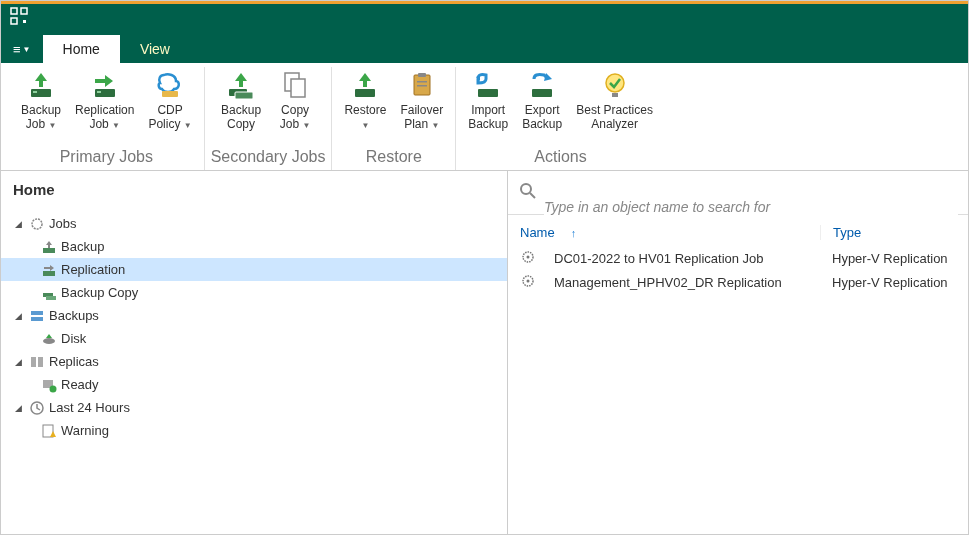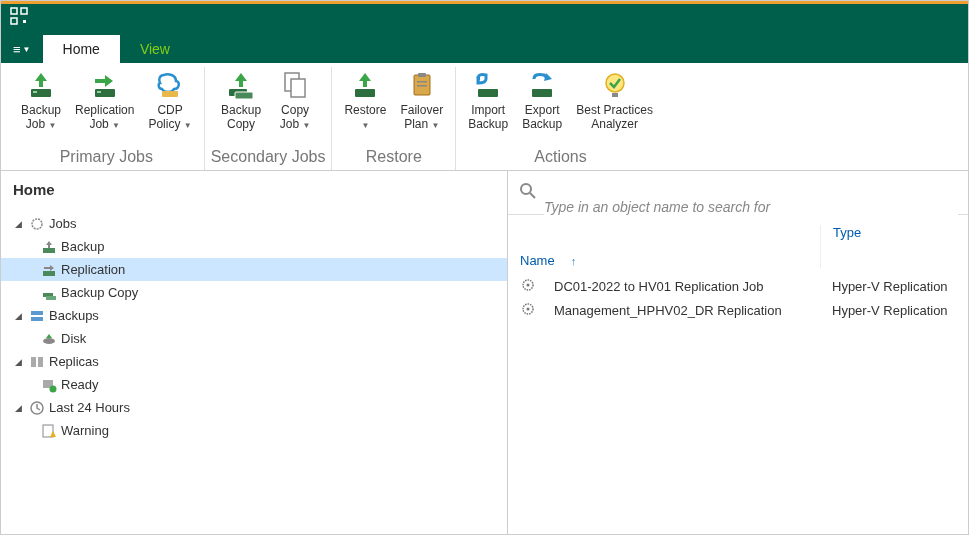--- a/index.html
+++ b/index.html
@@ -7,21 +7,21 @@
 
 .app { width: 969px; height: 535px; display: flex; flex-direction: column; border: 1px solid #ccc; }
 
 
 .titlebar { background: #005f4b; height: 30px; display: flex; align-items: center; padding: 0 8px; border-top: 3px solid #f0a030; }
 .titlebar .logo { color: #fff; font-size: 16px; }
 
 
 .tabstrip { background: #005f4b; height: 32px; display: flex; align-items: flex-end; padding-left: 4px; }
 .menu-btn { color: #fff; padding: 4px 8px; display: flex; align-items: center; gap: 2px; margin-right: 4px; margin-bottom: 2px; cursor: pointer; }
-.tab { padding: 6px 20px; color: #84cc16; cursor: pointer; font-size: 14px; }
+.tab { padding: 6px 20px; color: #fef9c3; cursor: pointer; font-size: 14px; }
 .tab.active { background: #fff; color: #222; }
 
 
 .ribbon { background: #fff; border-bottom: 1px solid #ccc; display: flex; padding: 4px 8px 0 8px; height: 108px; }
 .ribbon-group { display: flex; flex-direction: column; align-items: center; border-right: 1px solid #e0e0e0; padding: 0 6px; }
 .ribbon-group:last-child { border-right: none; }
 .ribbon-buttons { display: flex; gap: 2px; flex: 1; align-items: flex-start; }
 .ribbon-btn { display: flex; flex-direction: column; align-items: center; padding: 2px 6px; cursor: pointer; min-width: 52px; text-align: center; }
 .ribbon-icon { width: 32px; height: 32px; display: flex; align-items: center; justify-content: center; margin-bottom: 2px; }
 .ribbon-label { font-size: 12px; line-height: 14px; color: #333; }
@@ -43,21 +43,21 @@
 .indent0 { padding-left: 14px; }
 
 .content { flex: 1; display: flex; flex-direction: column; }
 .searchbar { border-bottom: 1px solid #ddd; padding: 6px 10px; display: flex; align-items: center; gap: 6px; height: 44px; }
 .searchbar input { border: none; outline: none; flex: 1; font-size: 14px; font-style: italic; color: #888; margin-top: 29px; }
 .searchbar input::placeholder { color: #888; font-style: italic; }
 .search-icon-wrap { color: #888; }
 
 .grid-header { display: flex; padding: 10px 12px 6px 12px; }
 .grid-col { color: #005bac; font-size: 13px; }
-.col-name { width: 300px; display: flex; align-items: center; gap: 16px; margin-top: 28px; }
+.col-name { width: 300px; display: flex; align-items: center; gap: 16px; }
 .col-type { flex: 1; border-left: 1px solid #eee; padding-left: 12px; }
 .sort-arrow { color: #1e7fd6; font-size: 11px; }
 
 .grid-body { padding: 0 12px; }
 .grid-row { display: flex; align-items: center; height: 24px; font-size: 13px; }
 .grid-row .cell-name { width: 300px; display: flex; align-items: center; gap: 18px; }
 .grid-row .cell-type { flex: 1; padding-left: 12px; }
 .gear { color: #888; }
 </style>
 </head>

